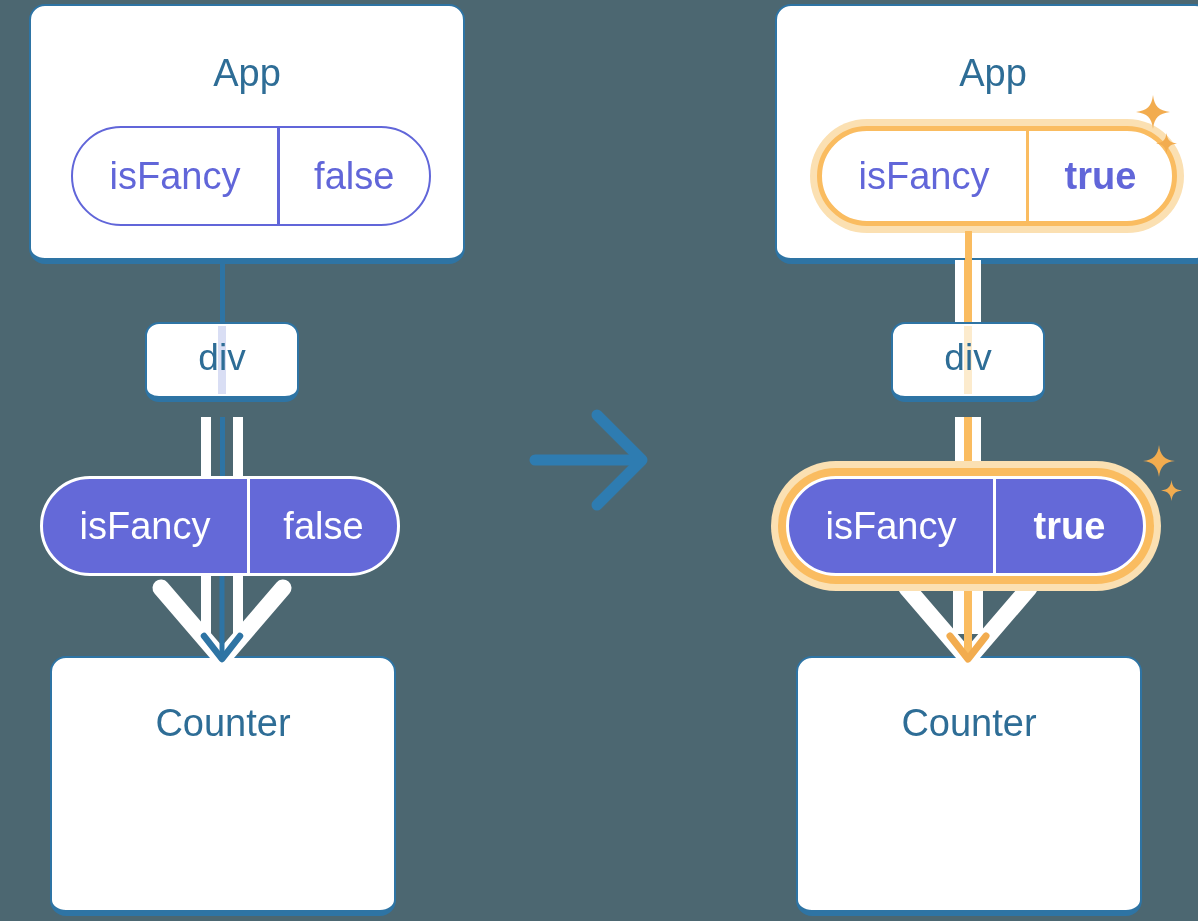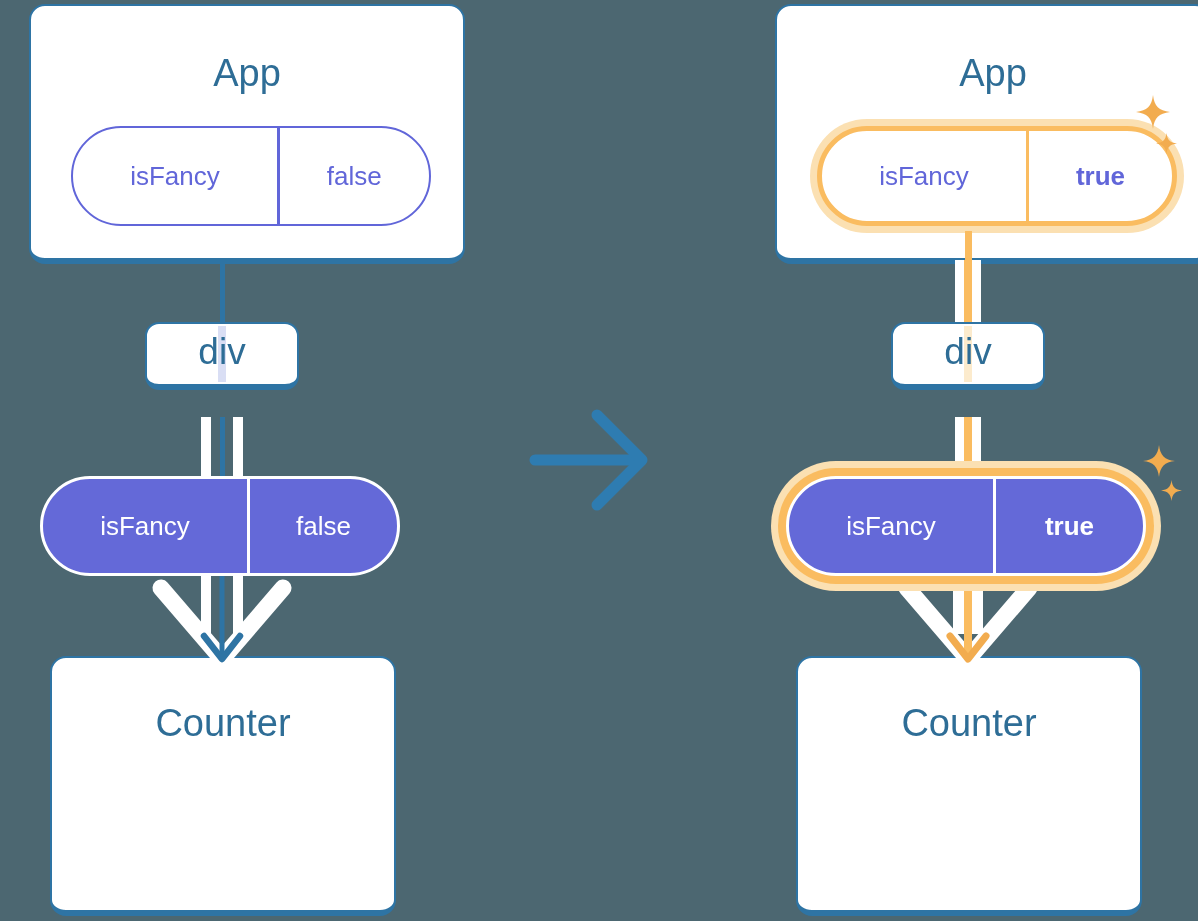--- a/index.html
+++ b/index.html
@@ -13,32 +13,32 @@
   body{background:var(--background);font-family:"Liberation Sans",sans-serif;}
   .stage{position:relative;width:1198px;height:921px;background:var(--background);overflow:hidden;}
   .tree{position:absolute;top:0;width:452px;height:921px;}
   .tree-left{left:0;}
   .tree-right{left:746px;}
 
   .card{position:absolute;box-sizing:border-box;background:var(--card-bg);
         border:2.5px solid var(--card-border);border-bottom-width:6px;border-radius:16px;z-index:1;}
   .app-card{left:4px;top:4px;width:436px;height:260px;margin-left:25px;}
   .counter-card{left:50px;top:656px;width:346px;height:260px;}
-  .div-card{left:145px;top:322px;width:154px;height:68px;border-radius:14px;z-index:3;}
+  .div-card{left:145px;top:322px;width:154px;height:80px;border-radius:14px;z-index:3;}
 
   .card-title{position:absolute;left:0;right:0;text-align:center;
               color:var(--heading);font-size:38px;font-weight:500;}
   .app-title{top:46px;}
   .counter-title{top:44px;}
   .div-label{position:absolute;left:0;right:0;top:50%;transform:translateY(-54%);
              text-align:center;color:var(--heading);font-size:37px;font-weight:500;z-index:2;}
 
   .pill{position:absolute;box-sizing:border-box;display:flex;align-items:stretch;
         border-radius:999px;overflow:hidden;z-index:3;}
-  .pill .seg{display:flex;align-items:center;justify-content:center;font-size:26px;}
+  .pill .seg{display:flex;align-items:center;justify-content:center;font-size:38px;}
   .pill .seg-name{width:204px;}
   .pill .seg-value{flex:1;}
   .pill .pill-divider{width:2.5px;}
 
   
   .prop-pill{left:40px;top:120px;width:360px;height:100px;background:var(--card-bg);
              border:2.5px solid var(--purple);color:var(--purple);}
   .prop-pill .pill-divider{background:var(--purple);}
   .tree-right .prop-pill{border:5px solid var(--orange-ring);box-shadow:0 0 0 7px var(--orange-pale);}
   .tree-right .prop-pill .pill-divider{background:var(--orange-ring);width:3px;}

